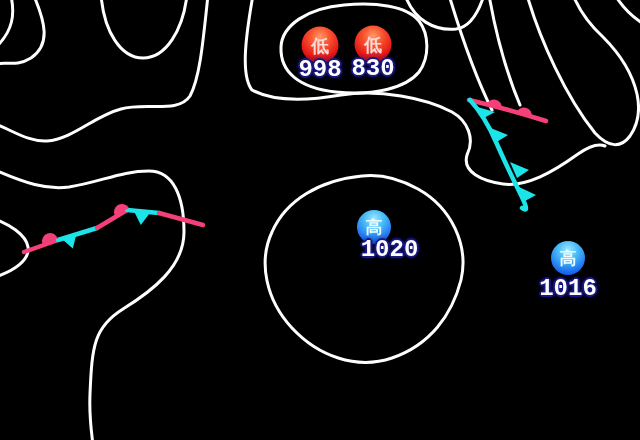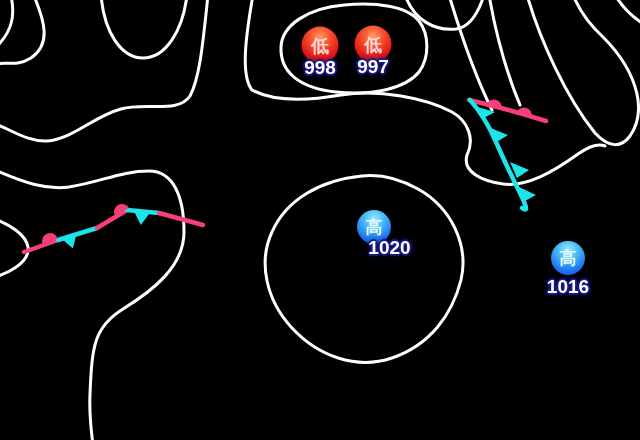--- a/index.html
+++ b/index.html
@@ -29,29 +29,30 @@
     width:34px;height:34px;
     background:radial-gradient(circle at 50% 26%, #9fe8ff 0%, #49bdf7 32%, #1a6cf0 74%, #0c45cf 100%);
     color:#ecfdff;
     font-size:17px;
   }
   .pc-label{
     position:absolute;
     left:50%;
     transform:translate(-50%,0);
     font-weight:bold;
-    font-size:19px;
+    font-size:24px;
     color:#ffffff;
     white-space:nowrap;
     text-shadow:
       -2px 0 0 #181880, 2px 0 0 #181880,
       0 -2px 0 #181880, 0 2px 0 #181880,
       -1px -1px 0 #181880, 1px -1px 0 #181880,
       -1px 1px 0 #181880, 1px 1px 0 #181880,
       0 0 4px #181880, 0 0 7px #181880;
+    font-family: Liberation Mono, monospace;
   }
 </style>
 </head>
 <body>
 
 <div id="stage">
   <svg id="map-svg" width="640" height="440" viewBox="0 0 640 440">
     <g>
         <path d="M 11,-4 C 15,14 13,31 -4,47" fill="none" stroke="#ffffff" stroke-width="3" stroke-linecap="round" stroke-linejoin="round"></path>
         <path d="M 34,-4 C 45,22 51,44 31,58 C 15,68 3,60 -5,65" fill="none" stroke="#ffffff" stroke-width="3" stroke-linecap="round" stroke-linejoin="round"></path>
@@ -88,21 +89,21 @@
         <path d="M 519,187 L 525,201 L 536,195 Z" fill="#1ce4e9"></path>
       </g>
   </svg>
   <div id="markers">
       <div class="pc low" style="left: 320px; top: 45px;">
     <span>低</span>
     <div class="pc-label" style="top: calc(50% + 12px);">998</div>
   </div>
       <div class="pc low" style="left: 373px; top: 44px;">
     <span>低</span>
-    <div class="pc-label" style="top: calc(50% + 12px);">997</div>
+    <div class="pc-label" style="top: calc(50% + 12px);">830</div>
   </div>
       <div class="pc high" style="left: 374px; top: 227px;">
     <span>高</span>
     <div class="pc-label" style="top: calc(50% + 11px); padding-left: 31px;">1020</div>
   </div>
       <div class="pc high" style="left: 568px; top: 258px;">
     <span>高</span>
     <div class="pc-label" style="top: calc(50% + 11px); margin-top: 8px;">1016</div>
   </div>
     </div>

